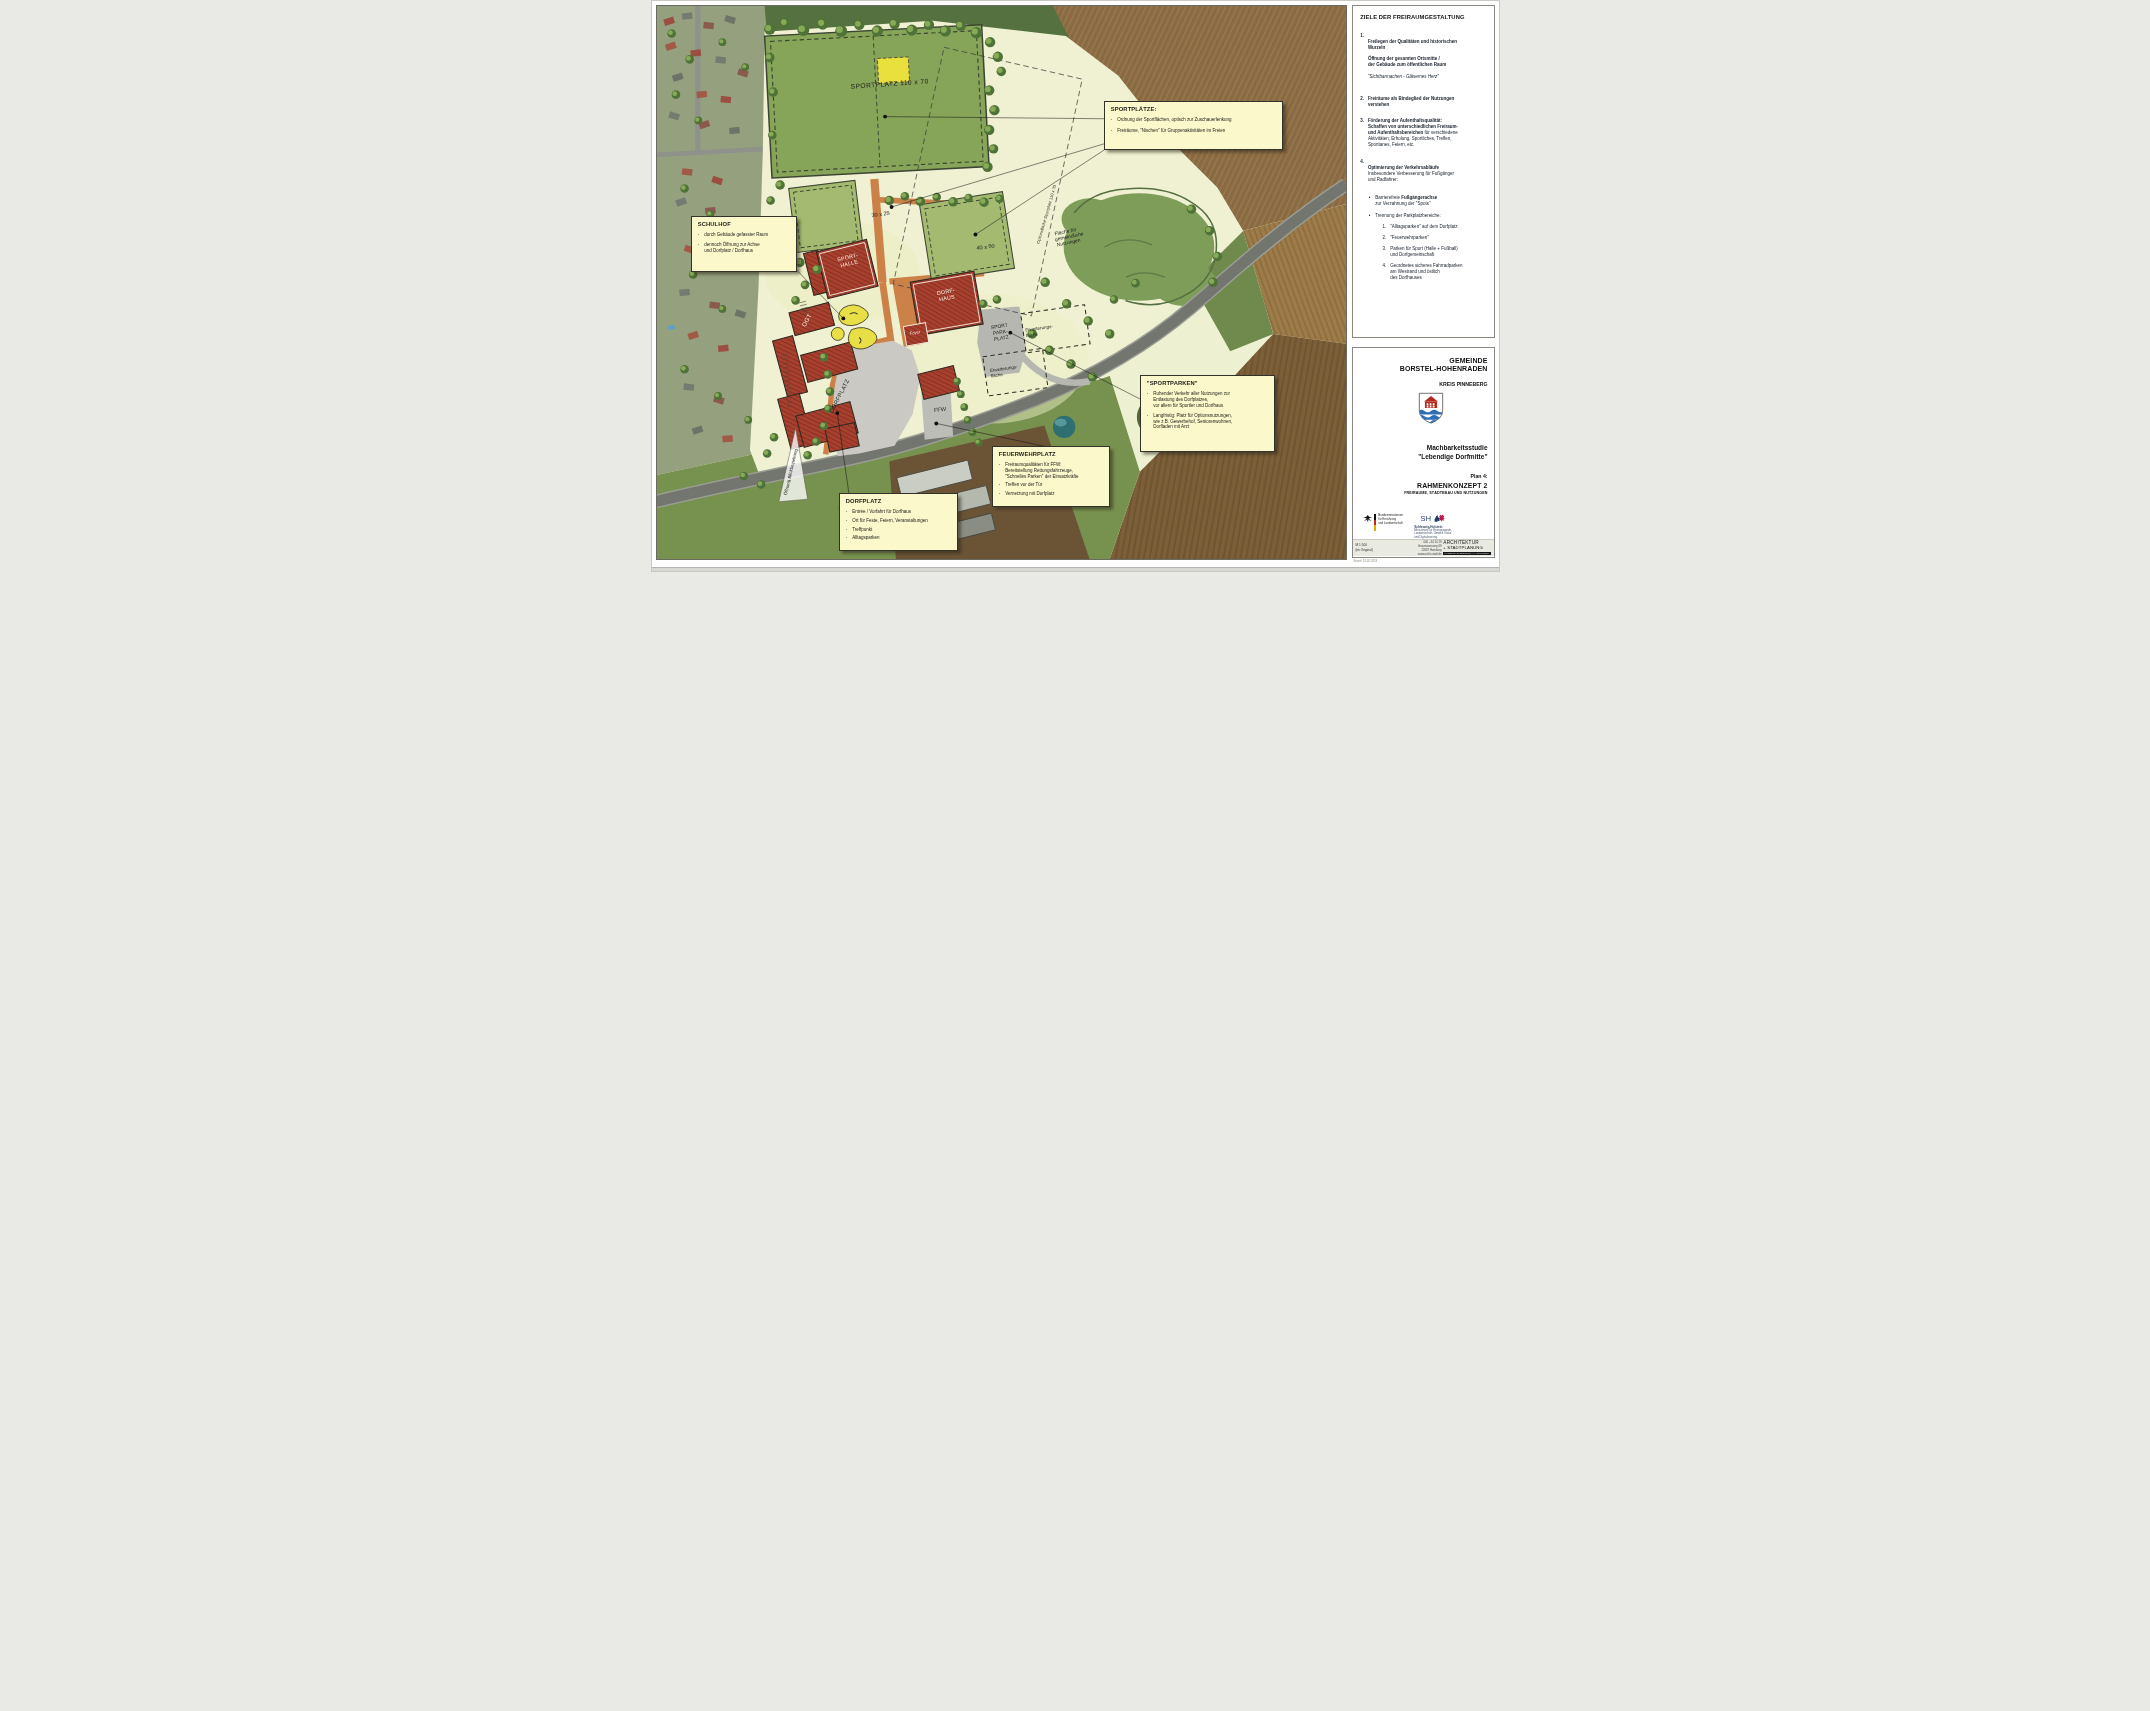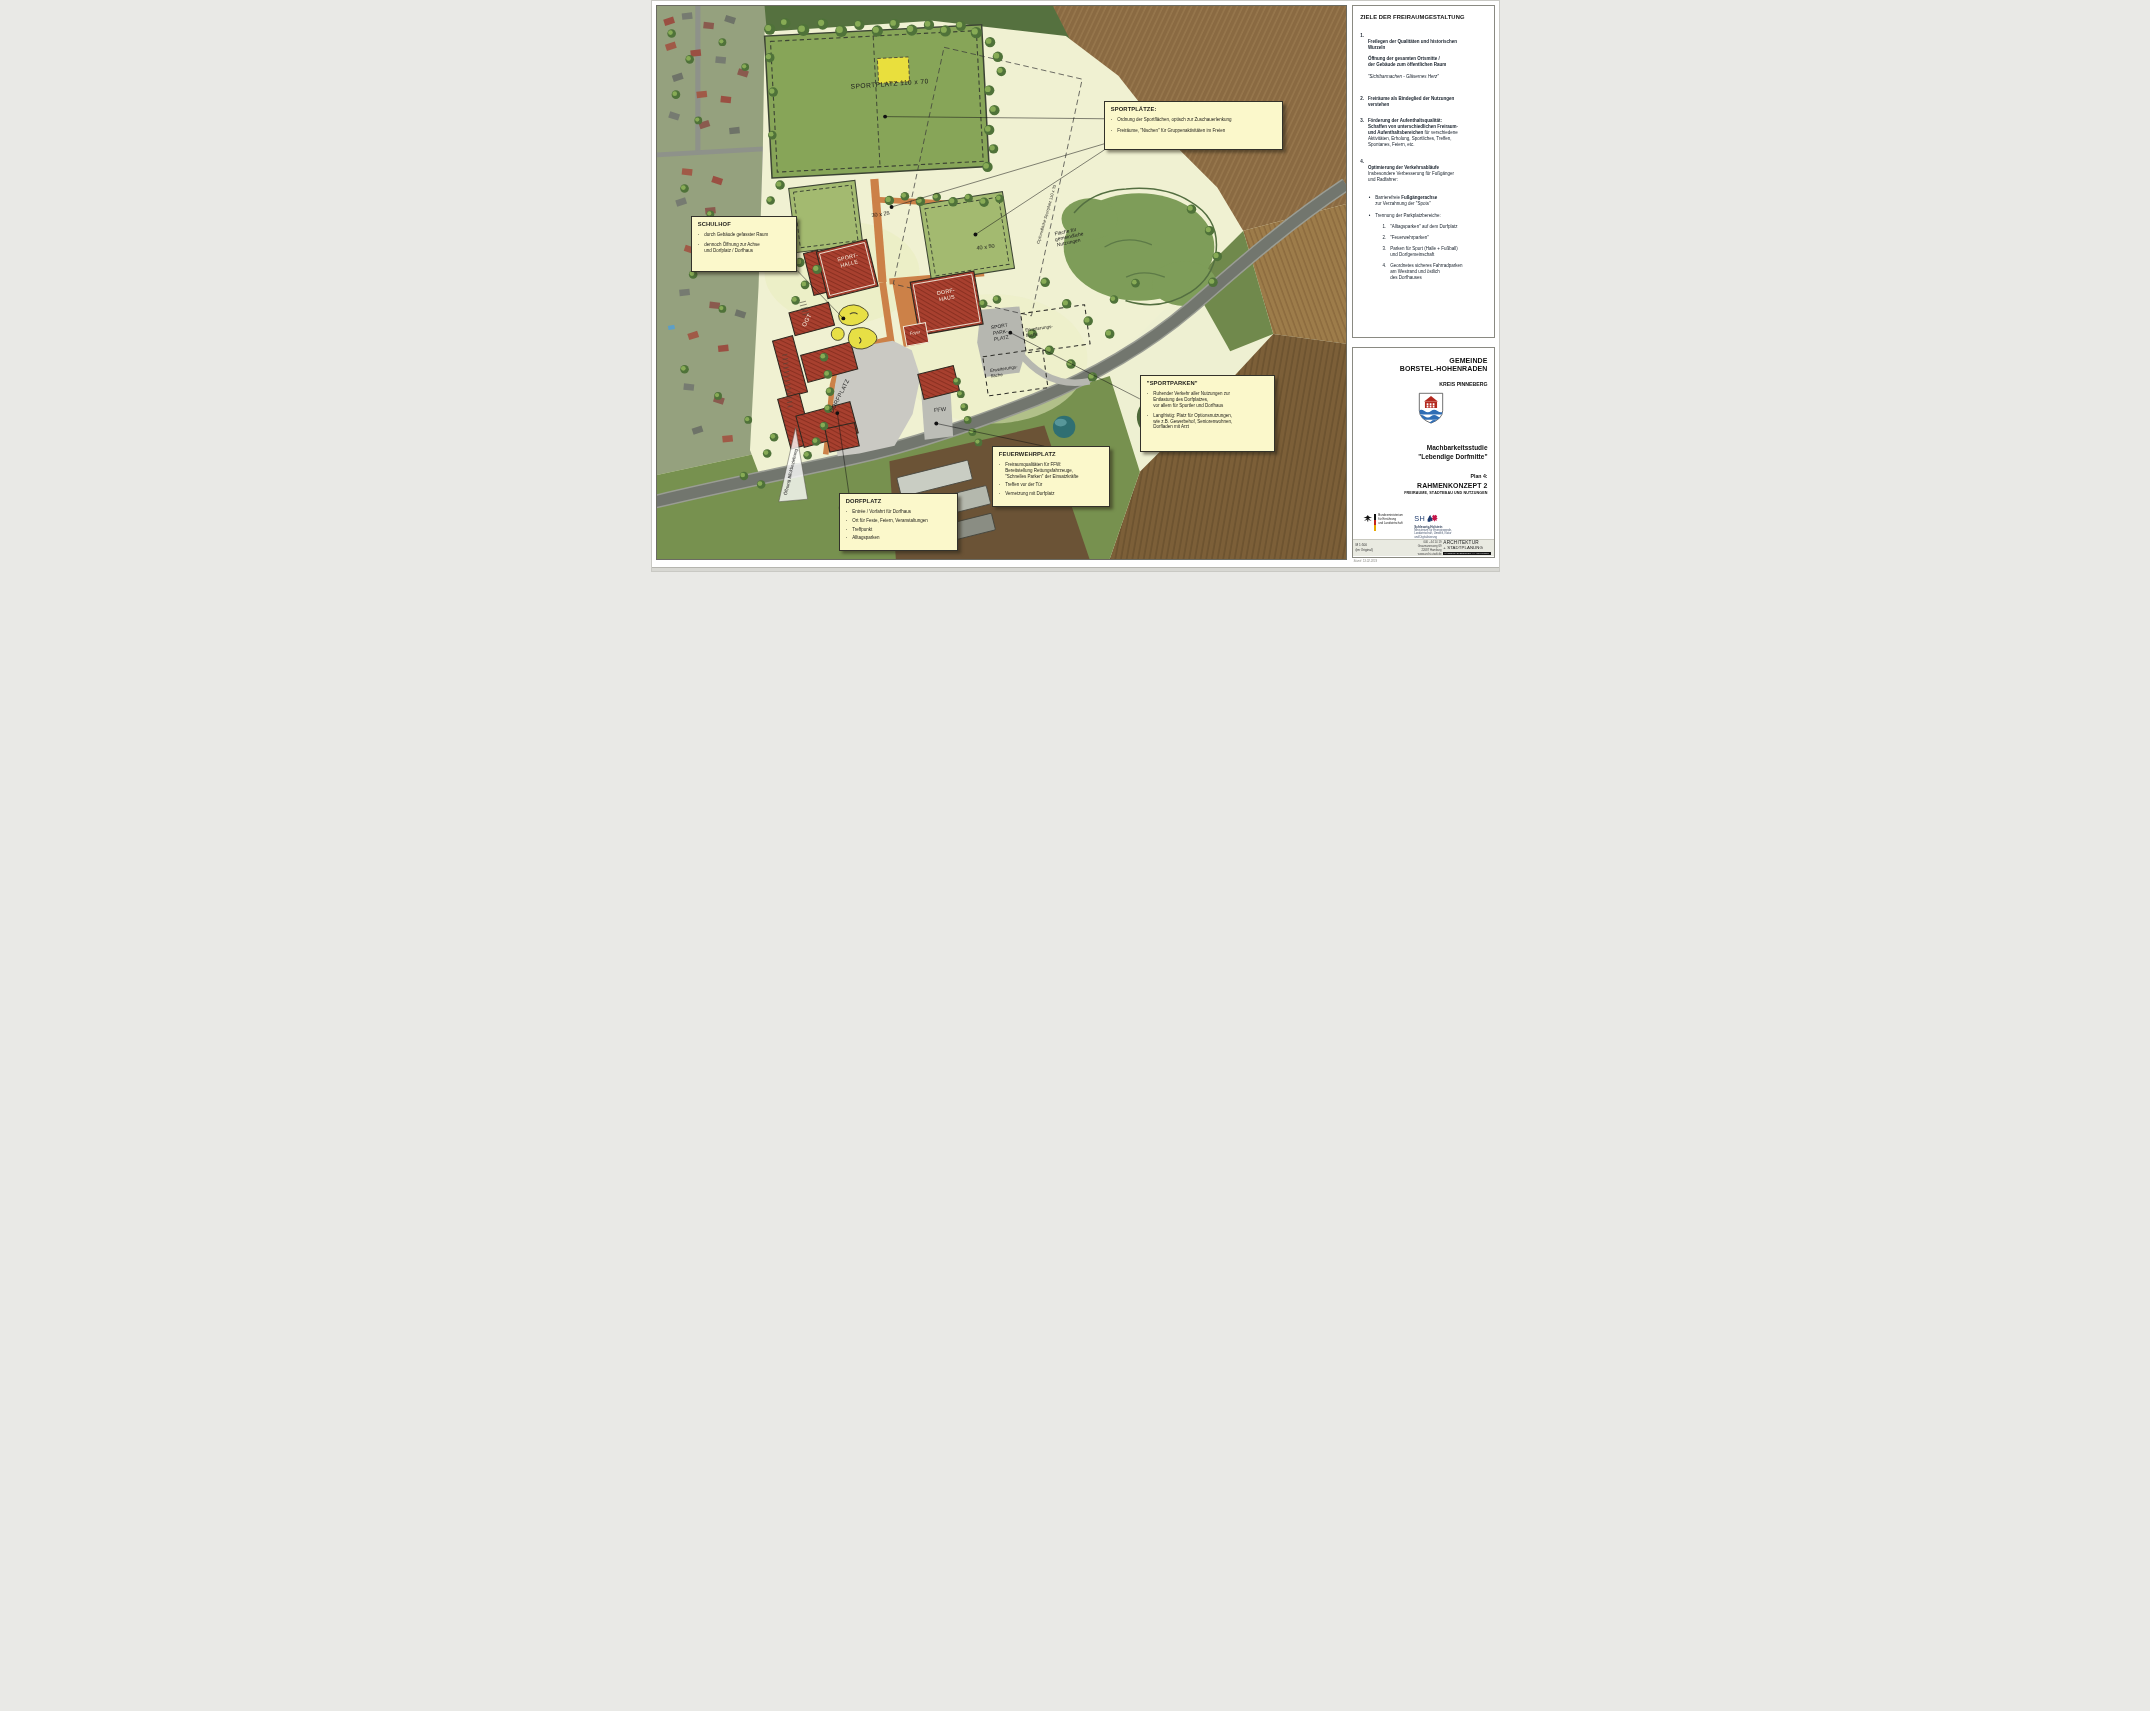--- a/index.html
+++ b/index.html
@@ -36,21 +36,21 @@
   .tb-kreis{margin-top:6.9px;font-size:5.2px;font-weight:bold;color:#111;}
   .tb-arms{position:absolute;left:65px;top:44px;}
   .tb-study{position:absolute;top:96px;right:6px;text-align:right;font-size:6.5px;font-weight:bold;line-height:1.35;color:#111;}
   .tb-plan{position:absolute;top:125px;right:6px;font-size:5.2px;font-weight:bold;color:#111;}
   .tb-konzept{position:absolute;top:134px;right:6px;font-size:6.9px;font-weight:bold;letter-spacing:0.1px;color:#111;}
   .tb-sub{position:absolute;top:143px;right:6px;font-size:3.7px;font-weight:bold;letter-spacing:0.1px;color:#111;}
   .tb-logos{position:absolute;top:166px;left:10.3px;right:4.3px;display:flex;gap:11.2px;}
   .logo-bund{display:flex;gap:2.2px;align-items:flex-start;}
   .bund-bar{width:1.7px;height:17px;background:linear-gradient(#111 0 33%,#c5251c 33% 66%,#e8a800 66% 100%);}
   .bund-text{font-size:2.9px;line-height:1.35;color:#222;white-space:pre-line;}
-  .logo-sh .shrow{display:flex;align-items:center;gap:1px;}
+  .logo-sh .shrow{display:flex;align-items:center;gap:1px;justify-content:center;}
   .logo-sh .sh{font-size:7.3px;color:#1d3a6e;letter-spacing:0.4px;}
   .sh-name{font-size:3.1px;font-weight:bold;color:#33425c;margin-top:1.3px;}
   .sh-sub{font-size:2.8px;line-height:1.3;color:#4a5871;white-space:pre-line;}
   .tb-footer{position:absolute;left:0;right:0;top:191px;height:15.5px;background:#e9eae1;border-top:0.4px solid #c9c9c0;}
   .tf-scale{position:absolute;left:3px;top:3.4px;font-size:3.2px;line-height:1.4;color:#333;}
   .tf-contact{position:absolute;right:52px;top:1.3px;text-align:right;font-size:2.8px;line-height:1.35;color:#444;white-space:pre-line;}
   .tf-firm{position:absolute;right:2.2px;top:1.3px;width:48px;text-align:left;color:#1c1c1c;}
   .tf-firm .f1{font-size:4.7px;letter-spacing:0.2px;line-height:1.05;}
   .tf-firm .f2{font-size:4.3px;letter-spacing:0.1px;line-height:1.1;}
   .tf-cities{margin-top:0.9px;background:#141414;color:#eee;font-size:2px;letter-spacing:0.2px;padding:0.4px 0.9px;white-space:nowrap;}

